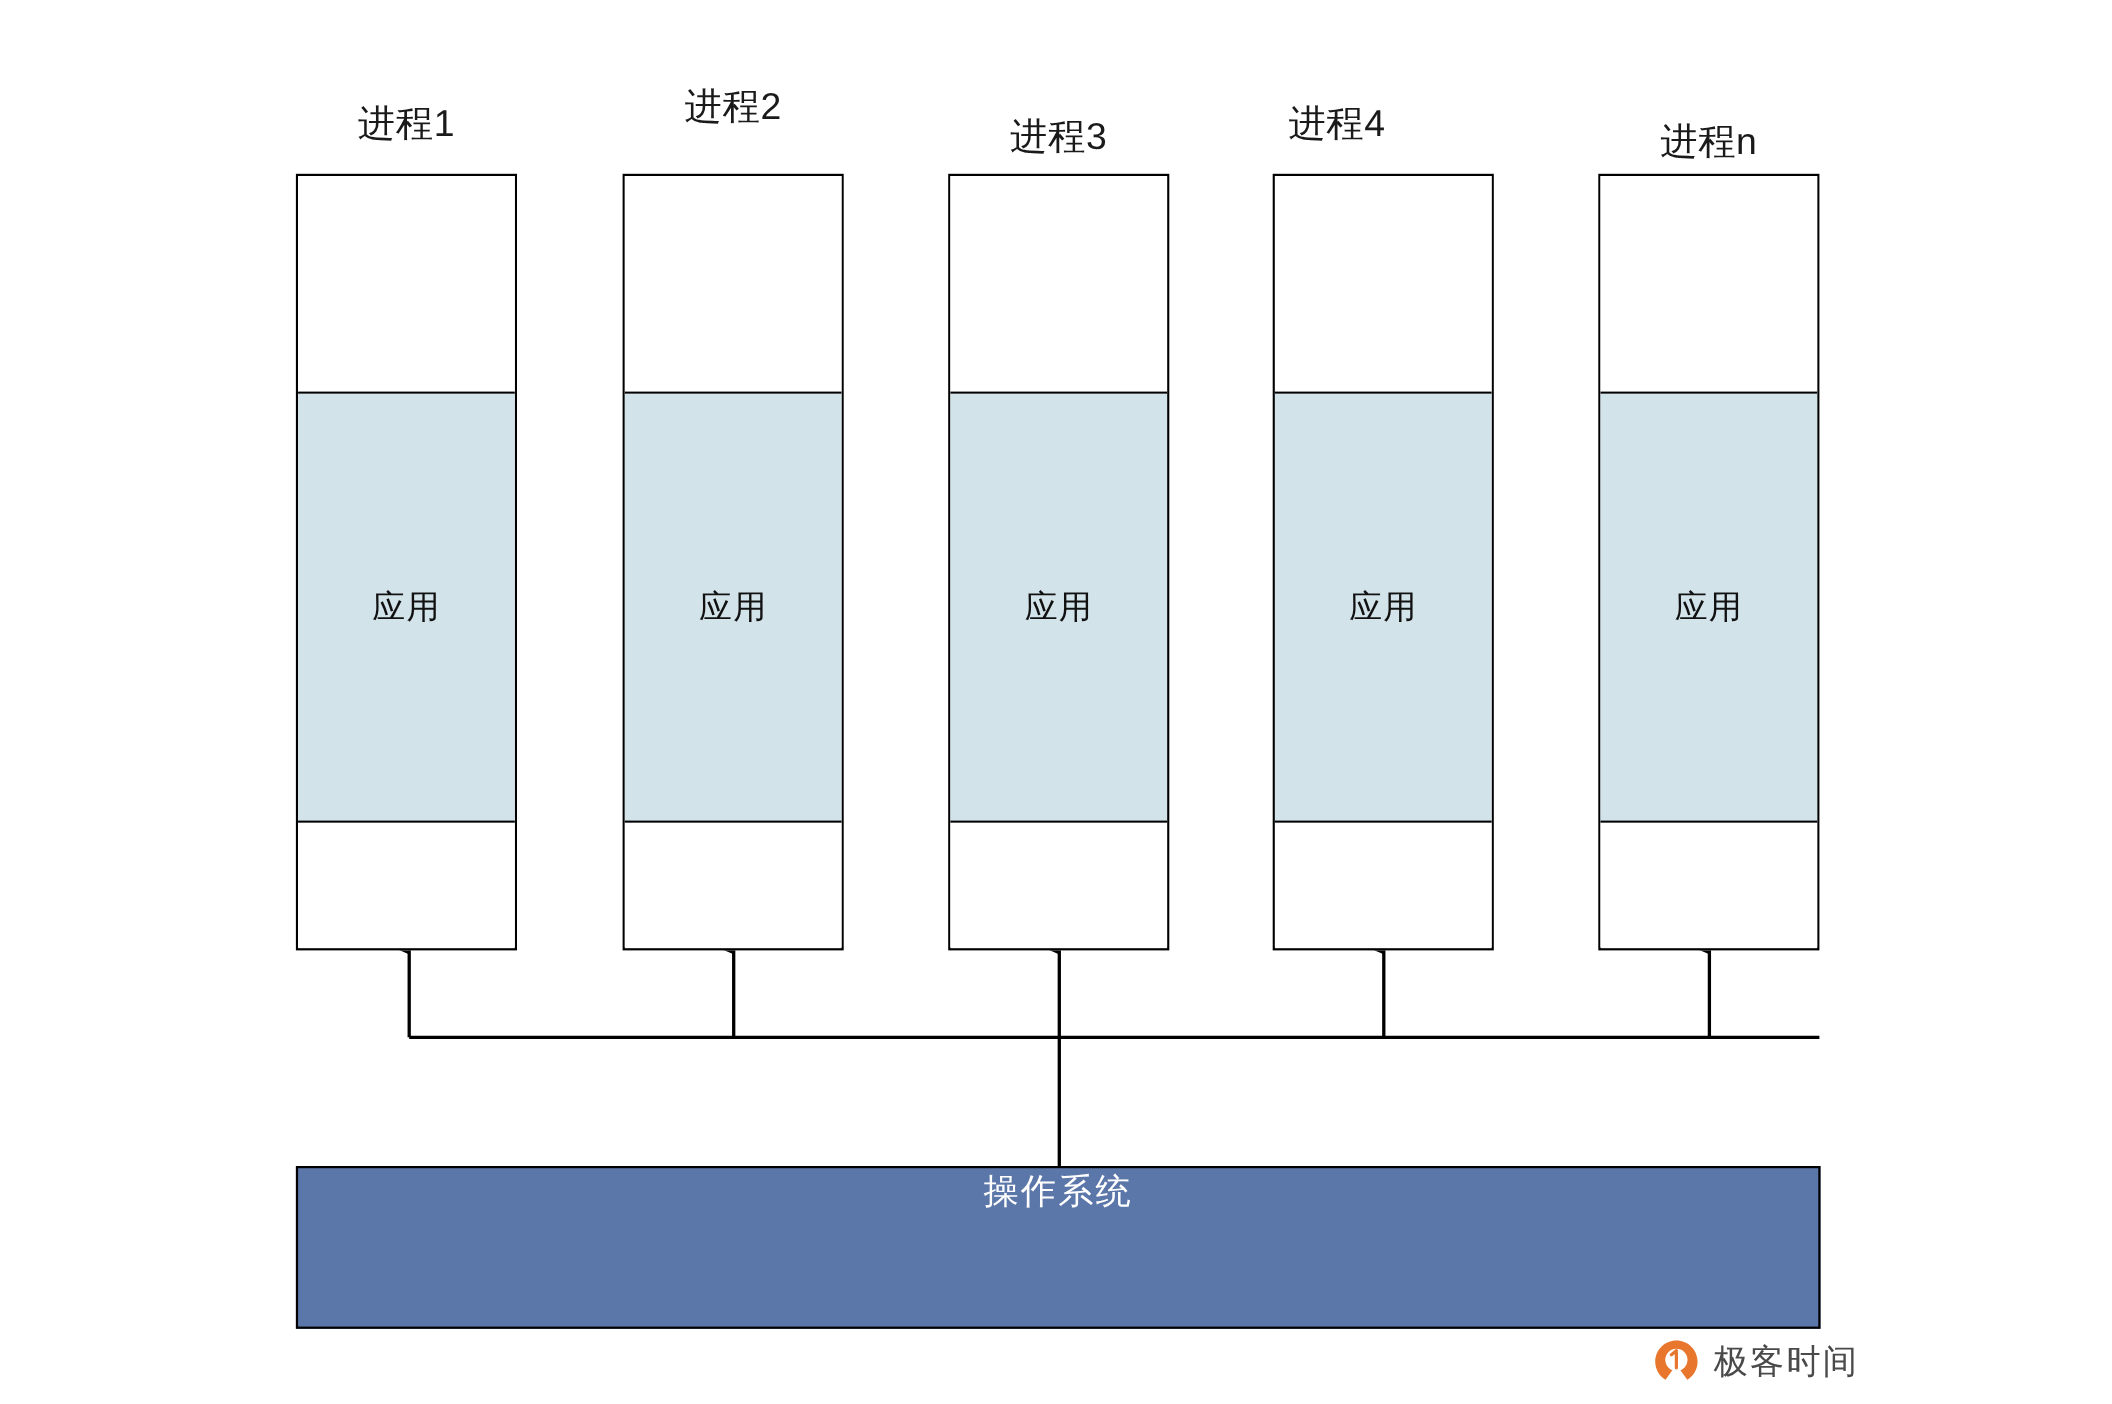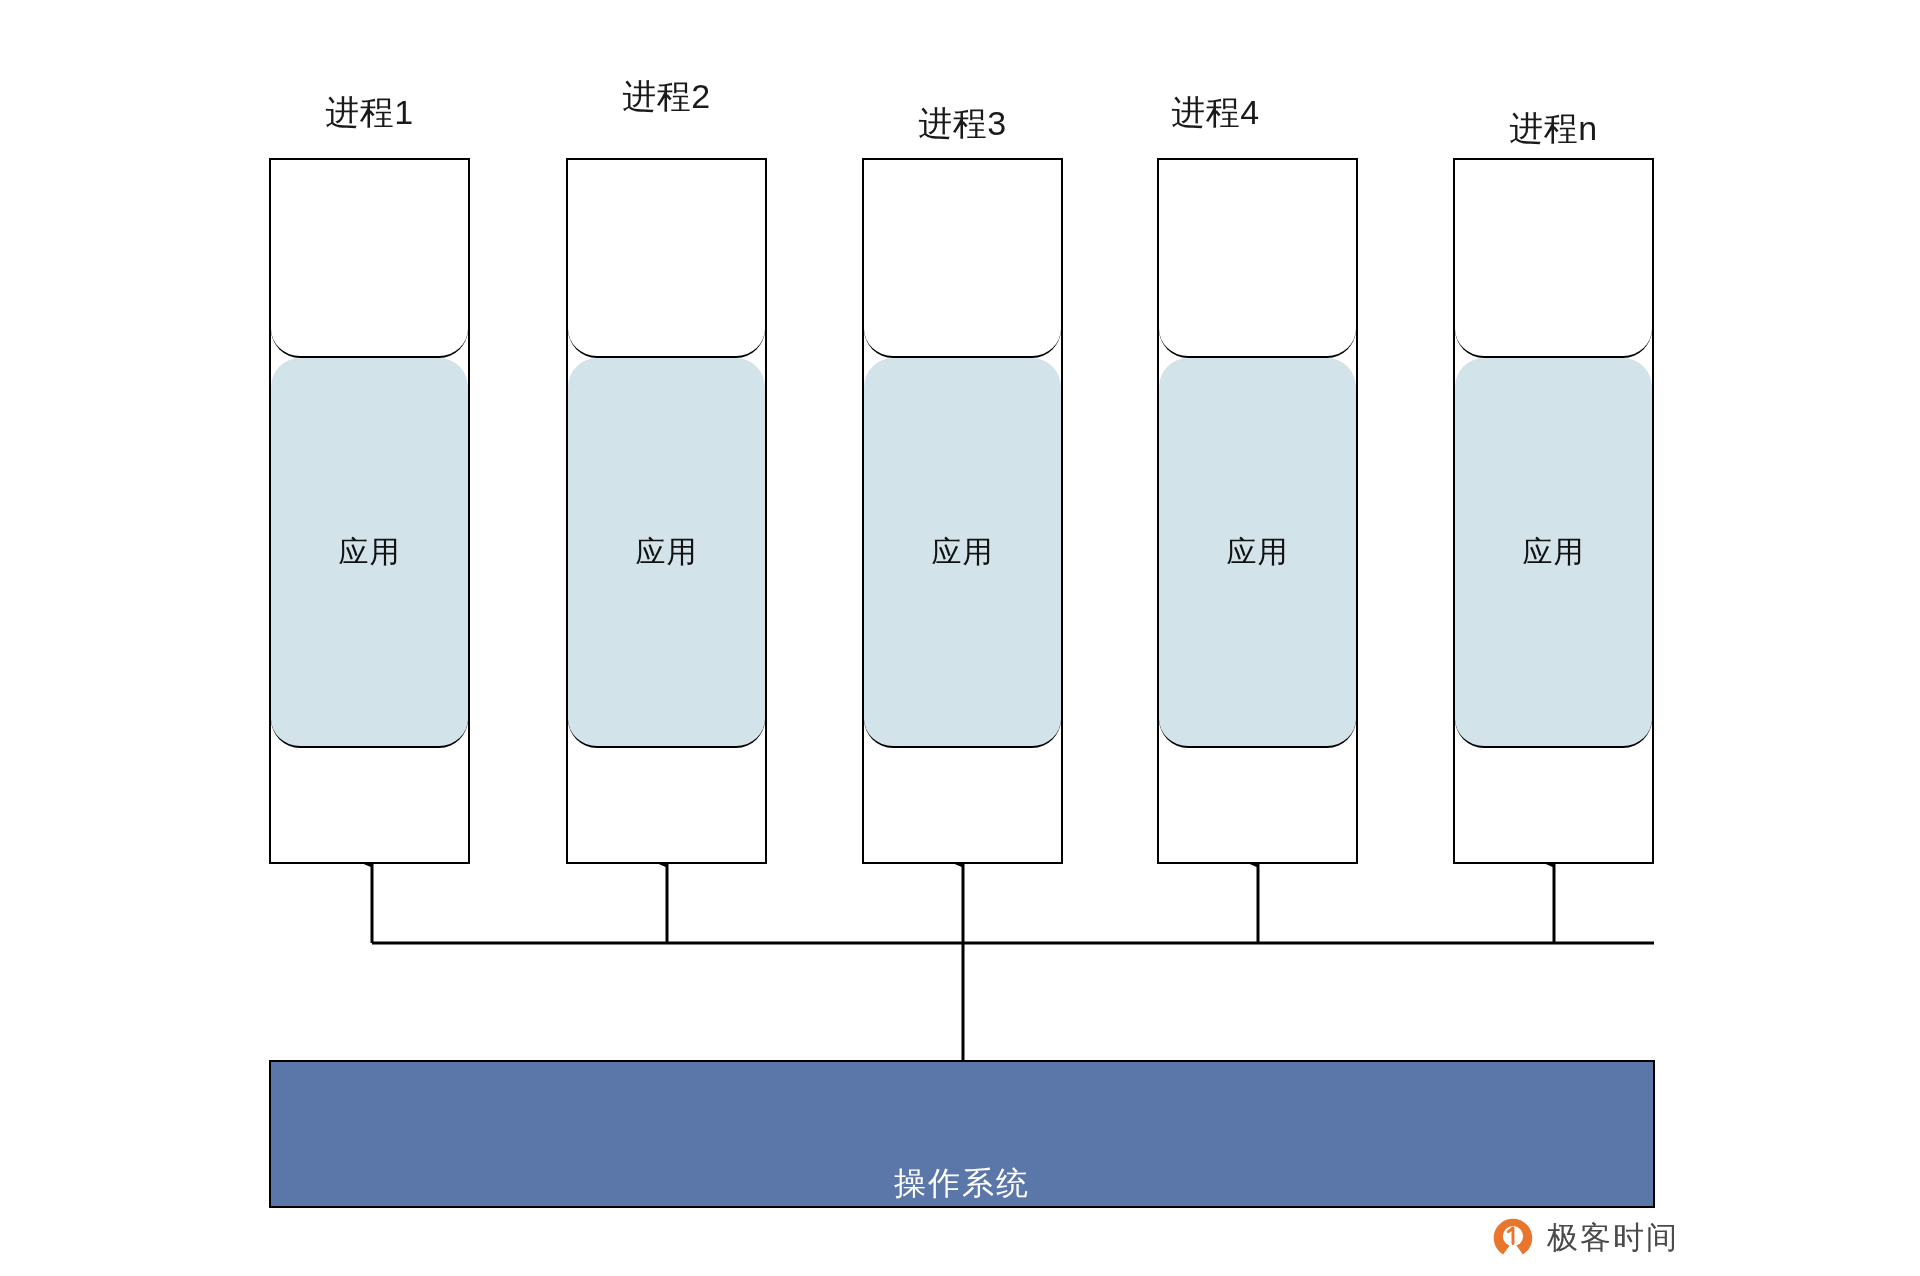--- a/index.html
+++ b/index.html
@@ -36,21 +36,20 @@
     position: absolute;
     box-sizing: border-box;
     border: 2.5px solid #000000;
     background: #ffffff;
   }
   .seg {
     position: absolute;
     left: 0;
     right: 0;
     box-sizing: border-box;
-    border-radius: 29px;
   }
   .seg-top {
     background: #ffffff;
     border-bottom: 2.5px solid #000000;
   }
   .seg-app {
     background: #d3e3ea;
     border-bottom: 2.5px solid #000000;
     display: flex;
     align-items: center;
@@ -64,32 +63,32 @@
     color: #111111;
     letter-spacing: 1px;
     white-space: nowrap;
   }
   #os-bar {
     position: absolute;
     box-sizing: border-box;
     background: #5b76a8;
     border: 2.5px solid #000000;
     display: flex;
-    align-items: flex-end;
+    align-items: flex-start;
     justify-content: center;
   }
   #os-label {
     color: #ffffff;
     font-size: 32px;
     letter-spacing: 2px;
     white-space: nowrap;
   }
   #watermark {
     position: absolute;
-    right: 29px;
+    right: 18px;
     bottom: 16px;
     display: flex;
     align-items: center;
     gap: 12px;
     justify-content: space-between;
   }
   #watermark-mark {
     width: 44px;
     height: 44px;
   }

